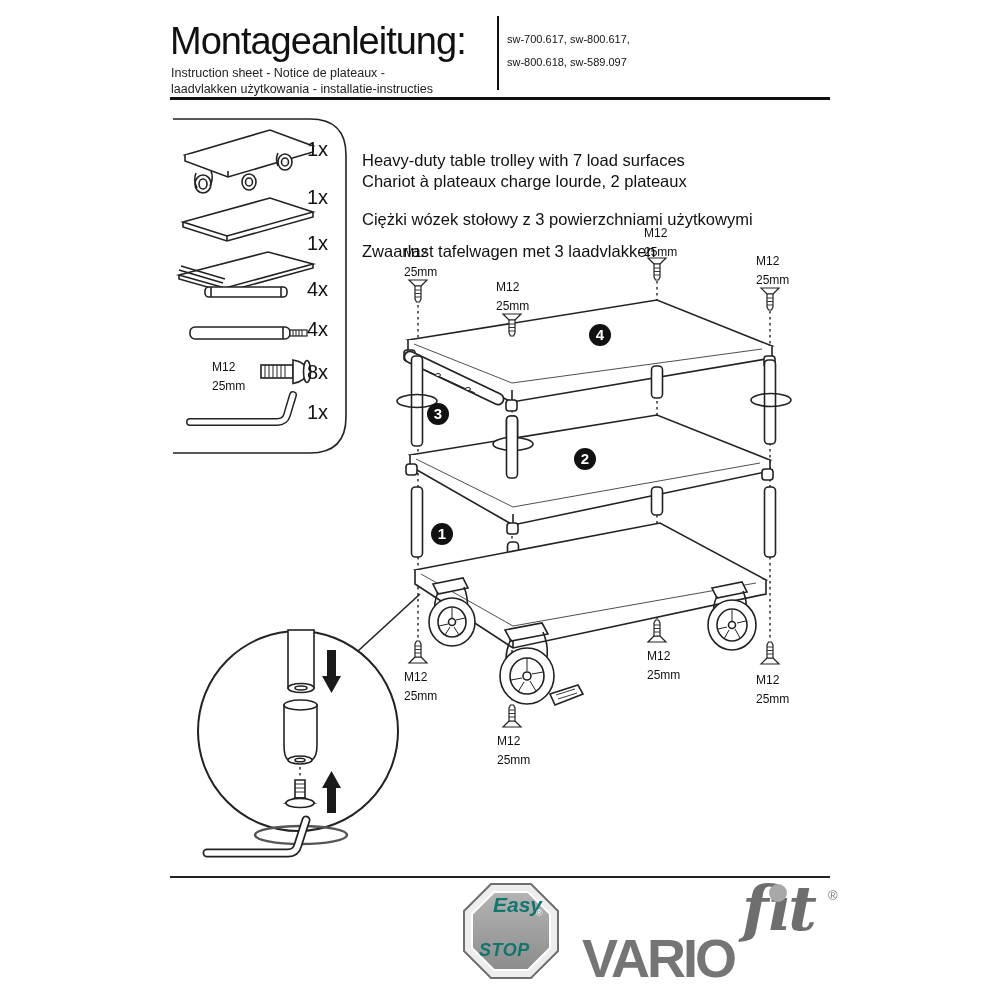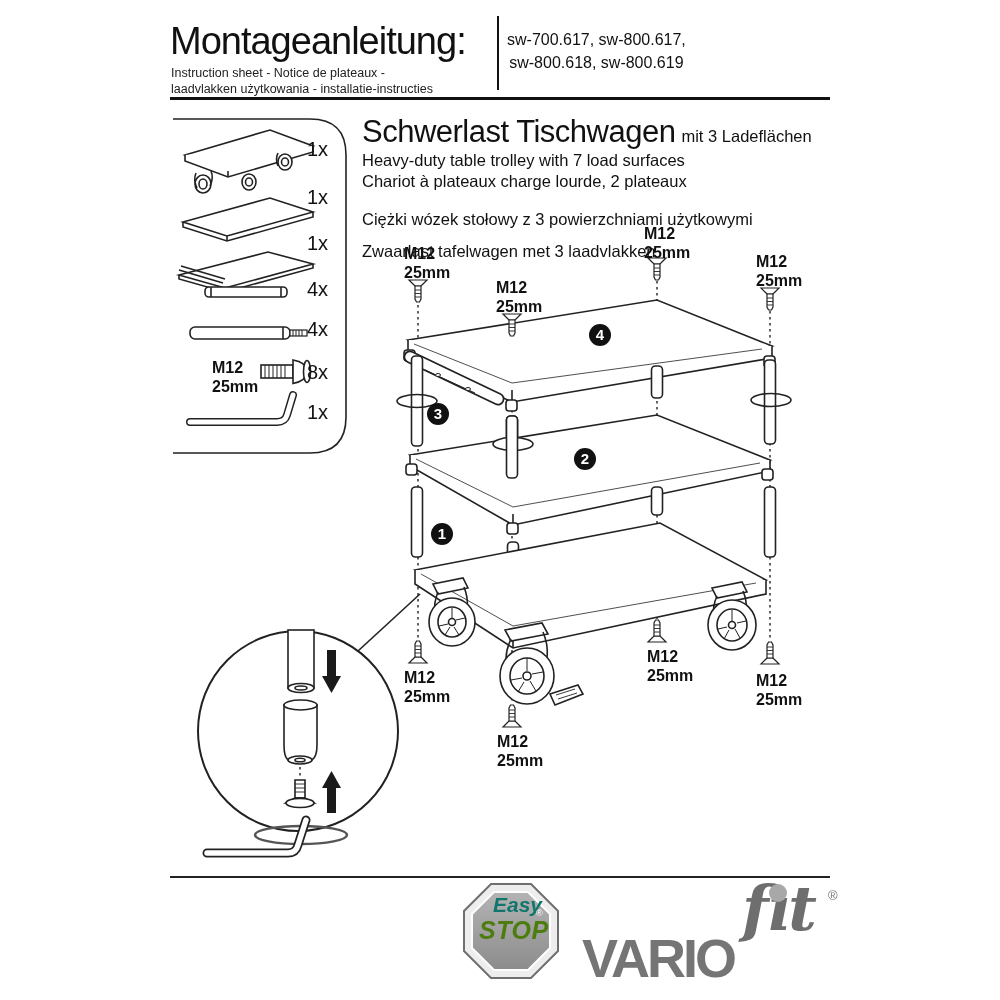--- a/index.html
+++ b/index.html
@@ -1,62 +1,59 @@
 <!DOCTYPE html>
 <html><head>
 <meta charset="utf-8">
 <style>
   html,body{margin:0;padding:0;background:#fff;}
   #page{position:relative;width:1000px;height:1000px;background:#fff;overflow:hidden;
         font-family:"Liberation Sans",sans-serif;color:#111;border-radius:15px;}
   .abs{position:absolute;}
   
   .main-title{font-size:38px;letter-spacing:-1px;white-space:nowrap;}
-  .codes{font-size:16px;line-height:23px;white-space:nowrap;text-align:center;}
+  .codes{font-size:11px;line-height:23px;white-space:nowrap;}
   .subtitle{font-size:12.5px;color:#222;white-space:nowrap;}
   .vrule{width:1.5px;background:#111;}
   .hrule-thick{height:3px;background:#111;}
   .hrule-thin{height:2px;background:#222;}
   
   .prod-title{font-size:31px;letter-spacing:-0.5px;white-space:nowrap;}
   .prod-title .suffix{font-size:16.5px;letter-spacing:0;margin-left:6px;}
   .prod-sub{font-size:16.5px;line-height:21px;white-space:nowrap;}
   
   .qty{font-size:20px;}
-  .callout{font-size:16px;font-weight:700;line-height:19px;white-space:nowrap;}
+  .callout{font-size:12px;font-weight:400;line-height:19px;white-space:nowrap;}
   
   svg text.badge{font-family:"Liberation Sans",sans-serif;font-weight:bold;font-size:15px;fill:#fff;}
   
   .easy-line1{font-size:21px;font-style:italic;font-weight:600;color:#0f766e;white-space:nowrap;}
-  .easy-line2{font-size:25px;font-style:italic;font-weight:900;color:#4d7c0f;letter-spacing:0.5px;white-space:nowrap;}
+  .easy-line2{font-size:18px;font-style:italic;font-weight:900;color:#0f766e;letter-spacing:0.5px;white-space:nowrap;margin-top:24px;}
   .easy-reg{font-size:9px;color:#fff;}
   .brand-vario{font-size:54px;font-weight:800;letter-spacing:-3px;color:#757575;white-space:nowrap;}
   .brand-fit{font-size:62px;font-weight:700;font-style:italic;font-family:"DejaVu Serif",serif;
              letter-spacing:-2px;color:#6e6e6e;white-space:nowrap;}
   .brand-dot{width:18px;height:18px;border-radius:50%;background:#a8a8a8;}
   .brand-reg{font-size:13px;color:#757575;}
 </style>
 </head>
 <body>
 
 <div id="page">
 
   <div class="abs main-title" style="left:170px;top:20px;">Montageanleitung:</div>
   <div class="abs vrule" style="left:497px;top:16px;height:74px;"></div>
   <div class="abs codes" style="left:507px;top:28px;">
     <div>sw-700.617, sw-800.617,</div>
-    <div>sw-800.618, sw-800.619</div>
+    <div>sw-800.618, sw-589.097</div>
   </div>
   <div class="abs subtitle" style="left:171px;top:66px;">Instruction sheet - Notice de plateaux  -</div>
   <div class="abs subtitle" style="left:171px;top:82px;">laadvlakken użytkowania - installatie-instructies</div>
   <div class="abs hrule-thick" style="left:170px;top:97px;width:660px;"></div>
 
-  <div class="abs prod-title" style="left:362px;top:114px;">
-    <span>Schwerlast Tischwagen</span><span class="suffix">mit 3 Ladeflächen</span>
-  </div>
   <div class="abs prod-sub" style="left:362px;top:150px;">Heavy-duty table trolley with 7 load surfaces</div>
   <div class="abs prod-sub" style="left:362px;top:171px;">Chariot à plateaux charge lourde, 2 plateaux</div>
   <div class="abs prod-sub" style="left:362px;top:209px;">Ciężki wózek stołowy z 3 powierzchniami użytkowymi</div>
   <div class="abs prod-sub" style="left:362px;top:213px;margin-top:28px;">Zwaarlast tafelwagen met 3 laadvlakken</div>
 
   <svg class="abs" style="left:165px;top:110px;" width="195" height="355" viewBox="0 0 195 355">
     <g fill="none" stroke="#222" stroke-width="1.6">
 
       <path d="M8,9 H145 Q181,9 181,45 V307 Q181,343 145,343 H8"></path>
 

